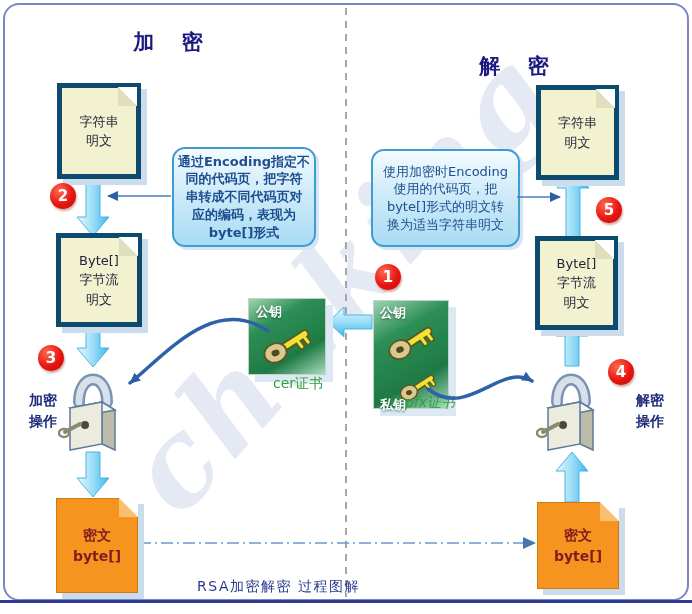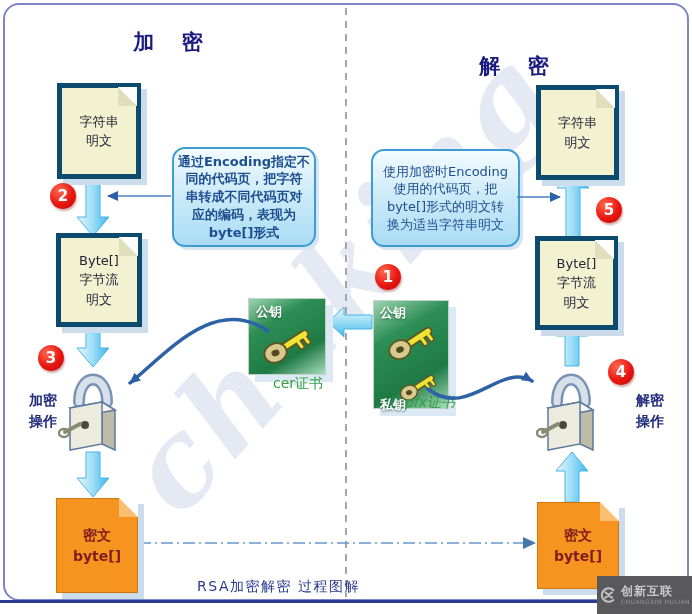--- a/index.html
+++ b/index.html
@@ -177,24 +177,14 @@
     <path d="M268,331 C215,295 168,352 130,383" fill="none" stroke="#2E62A8" stroke-width="3.5" stroke-linecap="round" marker-end="url(#arrB)"></path>
     <path d="M428,389 C468,420 500,362 532,381" fill="none" stroke="#2E62A8" stroke-width="3.5" stroke-linecap="round" marker-end="url(#arrB)"></path>
     <path d="M171,196 L108,196" fill="none" stroke="#4A7FC0" stroke-width="1.5" marker-end="url(#arrB)"></path>
     <path d="M517,197 L560,197" fill="none" stroke="#4A7FC0" stroke-width="1.5" marker-end="url(#arrB)"></path>
   </svg>
 
   <div class="abs caption" style="left:140px;top:578px;width:220px;">RSA加密解密 过程图解</div>
 
   <div class="abs bottomline"></div>
 
-  <div class="abs logobar">
-    <svg width="18" height="18" viewBox="0 0 20 20">
-      <path d="M16,4.5 A7.6,7.6 0 1 0 16,15.5" fill="none" stroke="#C4C4C4" stroke-width="2.2" stroke-linecap="round"></path>
-      <path d="M7,7 L14.5,13 M14.5,7 L7,13" stroke="#C4C4C4" stroke-width="2.2" stroke-linecap="round"></path>
-    </svg>
-    <div>
-      <div class="logotext">创新互联</div>
-      <div class="logotag">CHUANGXIN HULIAN</div>
-    </div>
-  </div>
 
 </div>
 
 </body></html>

